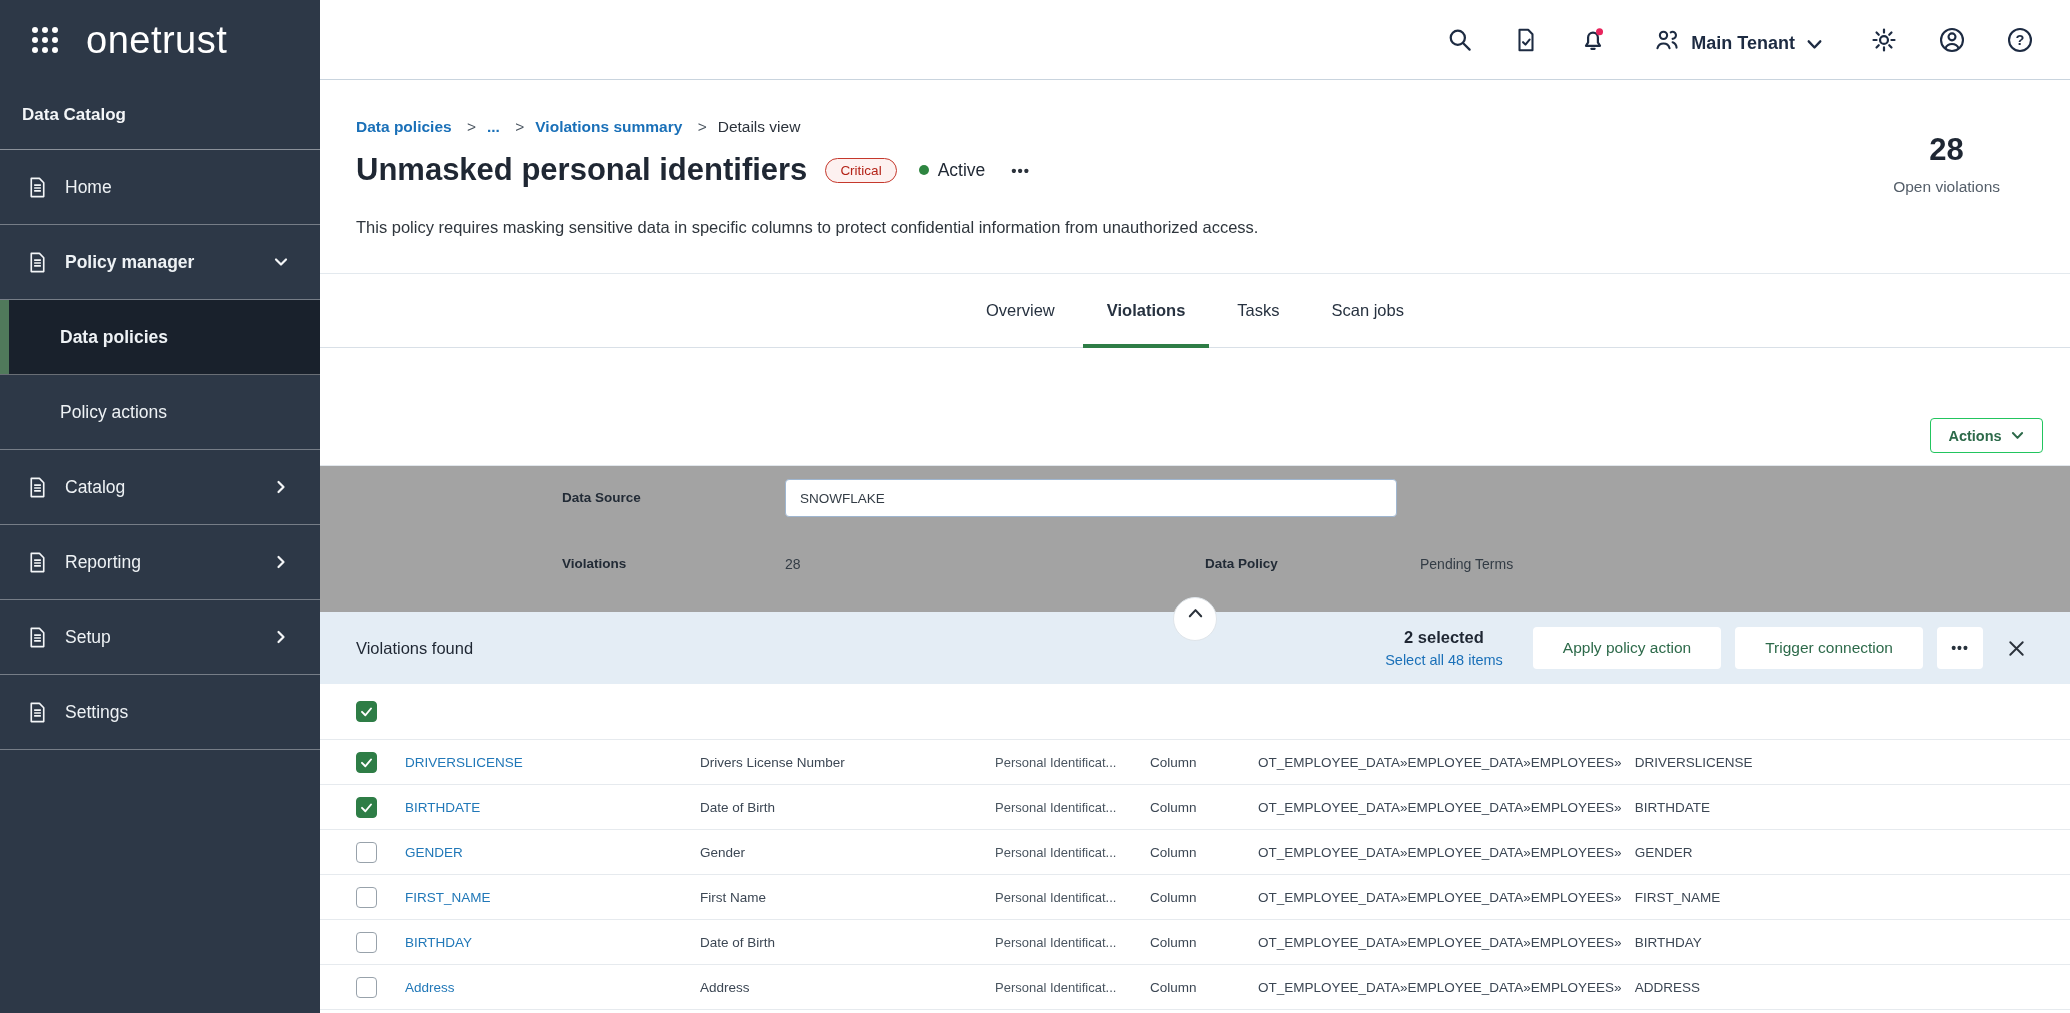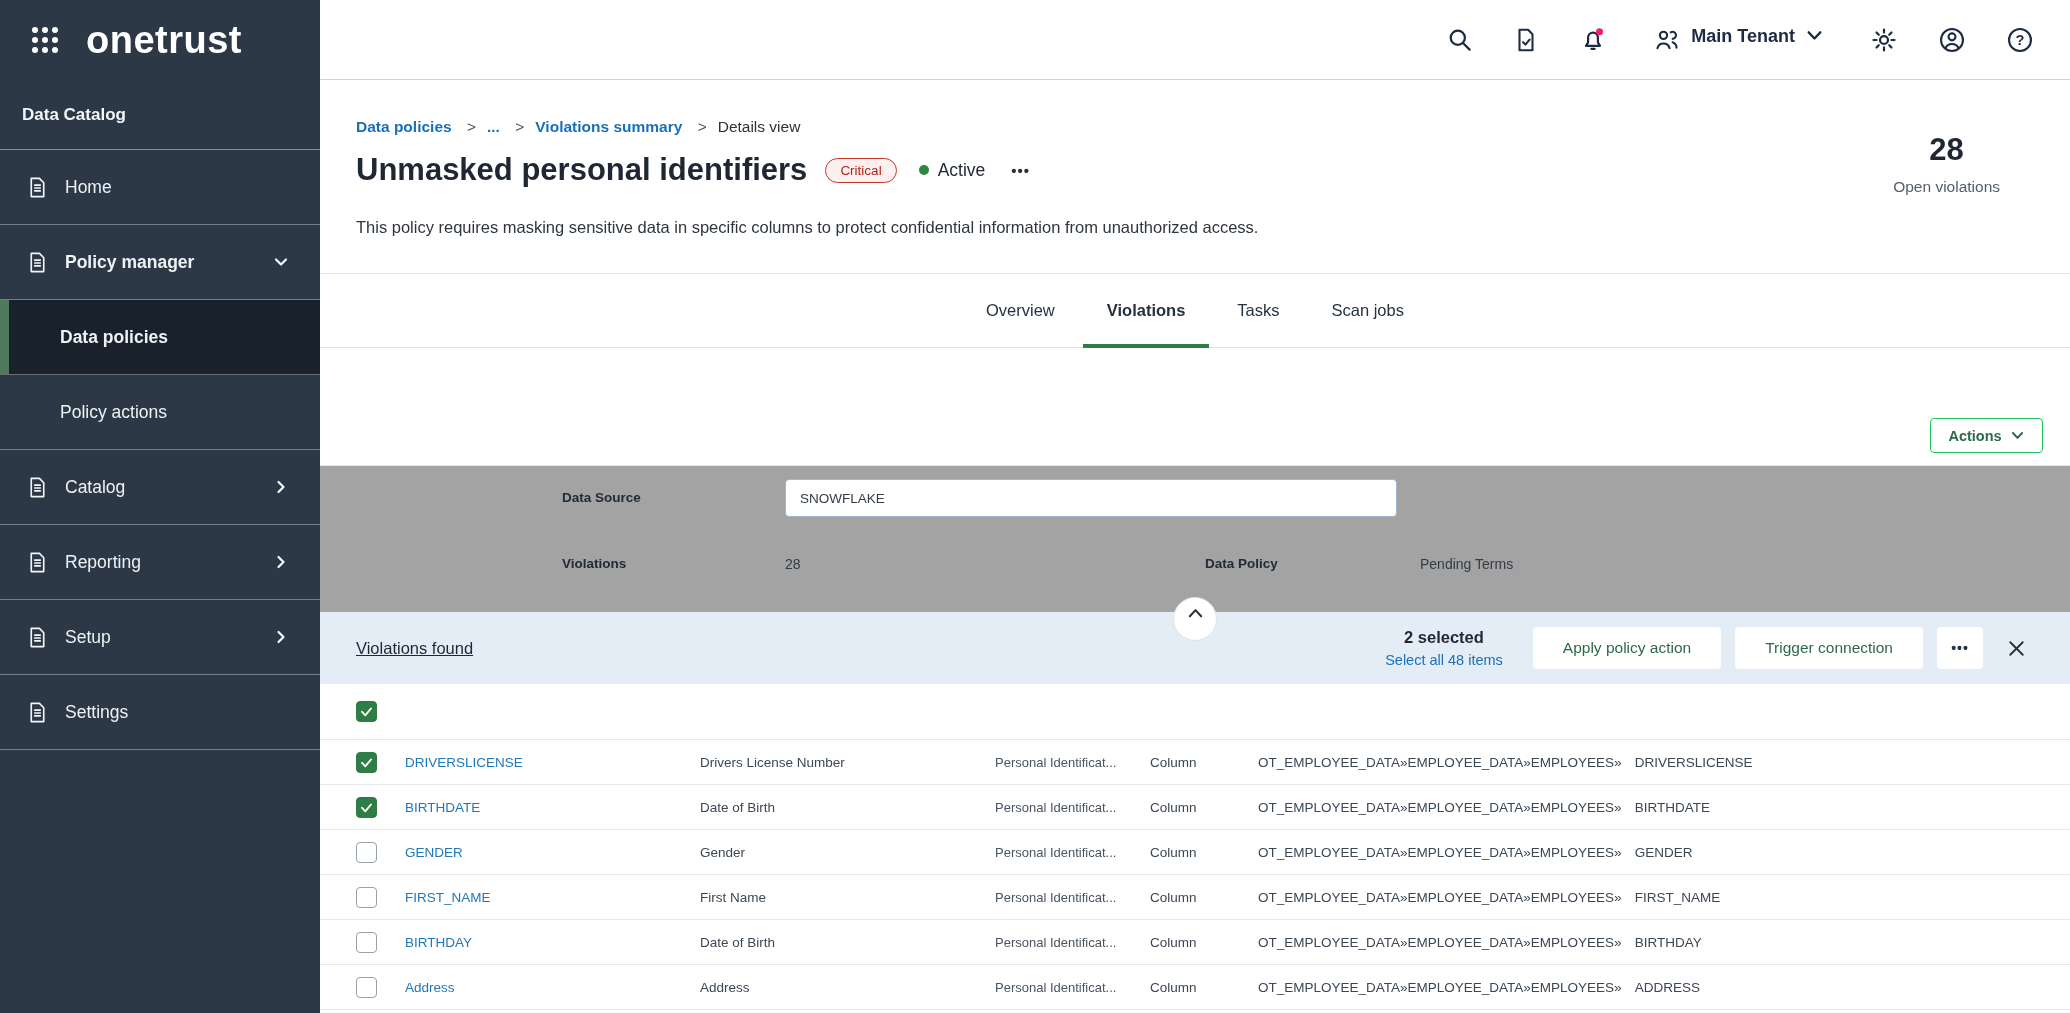--- a/index.html
+++ b/index.html
@@ -6,41 +6,41 @@
   html, body { background: #fff; }
   .screen {
     position: relative; width: 2070px; height: 1013px; overflow: hidden;
     font-family: "Liberation Sans", "DejaVu Sans", sans-serif; background: #fff; color: #1f2733;
   }
 
   
   .sidebar { position: absolute; left: 0; top: 0; width: 320px; height: 1013px; background: #2d3847; color: #f4f6f8; }
   .logo-row { height: 80px; display: flex; align-items: center; padding-left: 28px; gap: 22px; }
   .waffle { flex: none; display: block; }
-  .logo-text { font-size: 38px; font-weight: 700; letter-spacing: 0.5px; color: #fff; }
+  .logo-text { font-size: 38px; font-weight: 400; letter-spacing: 0.5px; color: #fff; }
   .app-name { height: 70px; display: flex; align-items: center; padding-left: 22px;
               font-size: 17px; font-weight: 700; border-bottom: 1px solid rgba(255,255,255,0.45); }
   .nav-item { position: relative; height: 75px; display: flex; align-items: center;
               padding: 0 30px 0 26px; gap: 16px; font-size: 17.5px; color: #eef2f5;
               border-bottom: 1px solid rgba(255,255,255,0.35); cursor: pointer; }
   .nav-item .doc-icon { flex: none; display: flex; }
   .nav-item.sub { padding-left: 60px; }
   .nav-item.bold, .nav-item.active { font-weight: 700; }
   .nav-item.active { background: #19212c; }
   .nav-item.active::before { content: ""; position: absolute; left: 0; top: 0; bottom: 0; width: 9px; background: #50795b; }
   .chev { display: none; margin-left: auto; }
   .nav-item.chev-down .chev { display: flex; }
   .nav-item.chev-right .chev { display: flex; transform: rotate(-90deg); }
 
   
   .topbar { position: absolute; left: 320px; top: 0; width: 1750px; height: 80px; background: #fff;
             border-bottom: 1px solid #c9d4de; display: flex; align-items: center; justify-content: flex-end;
             padding-right: 36px; gap: 40px; color: #1d2b42; }
   .topbar .icon-btn { display: flex; align-items: center; cursor: pointer; }
-  .tenant { display: flex; align-items: flex-start; gap: 10px; font-size: 18px; font-weight: 700; cursor: pointer; margin: 0 6px; }
+  .tenant { display: flex; align-items: flex-end; gap: 10px; font-size: 18px; font-weight: 700; cursor: pointer; margin: 0 6px; }
 
   
   .page-header { position: absolute; left: 320px; top: 80px; width: 1750px; height: 193px; background: #fff; }
   .breadcrumb { position: absolute; left: 36px; top: 38px; font-size: 15.5px; color: #2b323b; display: flex; }
   .crumb .crumb-text { cursor: pointer; }
   .crumb.link .crumb-text { color: #1a70b8; font-weight: 700; }
   .crumb:not(:last-child)::after { content: ">"; margin: 0 11px; color: #4a5560; }
   .title-row { position: absolute; left: 36px; top: 72px; display: flex; align-items: center; gap: 18px; }
   .page-title { font-size: 31px; font-weight: 600; color: #1f2733; }
   .severity-badge { border: 1px solid #c5382c; background: #fdf1f0; color: #b42318;
@@ -79,21 +79,21 @@
   .val-violations { left: 465px; top: 90px; }
   .lbl-datapolicy { left: 885px; top: 90px; }
   .val-datapolicy { left: 1100px; top: 90px; }
   .collapse-pill { position: absolute; left: 853px; top: 131px; width: 44px; height: 44px; border-radius: 50%;
                    background: #fff; border: 1px solid #dfe5ea; z-index: 5; display: flex; justify-content: center;
                    align-items: flex-start; padding-top: 9px; cursor: pointer; }
 
   
   .selection-bar { position: absolute; left: 320px; top: 612px; width: 1750px; height: 72px;
                    background: #e4edf5; display: flex; align-items: center; z-index: 2; }
-  .bar-title { margin-left: 36px; font-size: 16.5px; font-weight: 500; color: #1f2733; text-decoration: underline; }
+  .bar-title { margin-left: 36px; font-size: 16.5px; font-weight: 500; color: #1f2733; }
   .bar-right { margin-left: auto; display: flex; align-items: center; gap: 14px; padding-right: 42px; }
   .selected-block { text-align: center; margin-right: 16px; }
   .selected-count { font-size: 16.5px; font-weight: 700; color: #1f2733; }
   .select-all { margin-top: 5px; font-size: 14.5px; color: #1a70b8; cursor: pointer; }
   .bar-btn { height: 42px; background: #fff; border: none; border-radius: 4px; color: #2d6a4a;
              font-size: 15.5px; font-weight: 500; padding: 0 30px; cursor: pointer; font-family: inherit; }
   .ellipsis-btn { width: 46px; height: 42px; background: #fff; border: none; border-radius: 4px;
                   color: #27323c; font-weight: 700; letter-spacing: 1px; font-size: 14px; cursor: pointer; }
   .close-btn { background: none; border: none; display: flex; align-items: center; margin-left: 8px; cursor: pointer; color: #2b323b; }
 

